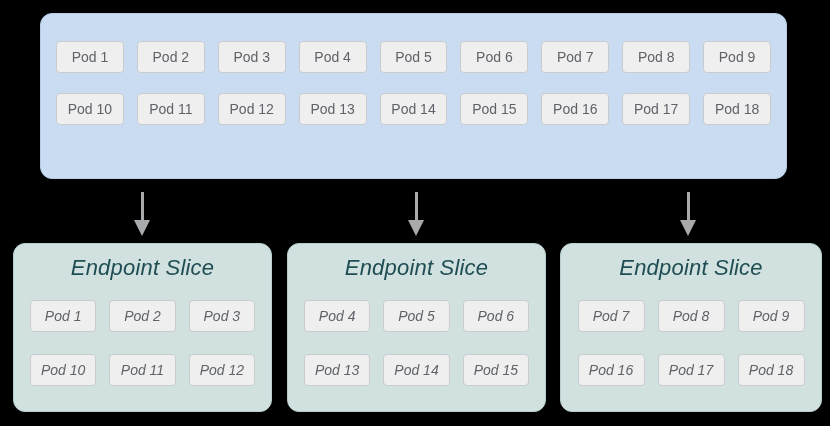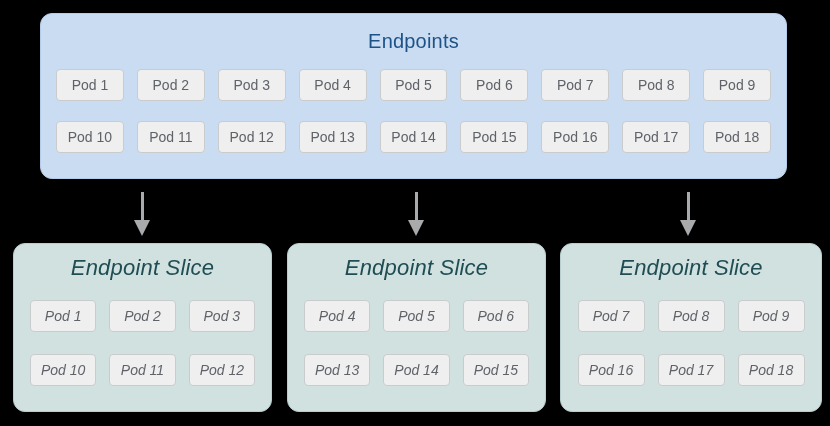--- a/index.html
+++ b/index.html
@@ -101,21 +101,20 @@
   .slice-box .pod-row-1{margin-top:18px;}
   .slice-box .pod-row-2{margin-top:22px;}
   .slice-box .pod{width:67px;}
 </style>
 </head>
 <body>
 
 <div class="canvas">
 
   <div class="endpoints-box">
-    <div class="endpoints-title">Endpoints</div>
     <div class="pod-row pod-row-1">
       <div class="pod">Pod 1</div>
       <div class="pod">Pod 2</div>
       <div class="pod">Pod 3</div>
       <div class="pod">Pod 4</div>
       <div class="pod">Pod 5</div>
       <div class="pod">Pod 6</div>
       <div class="pod">Pod 7</div>
       <div class="pod">Pod 8</div>
       <div class="pod">Pod 9</div>

